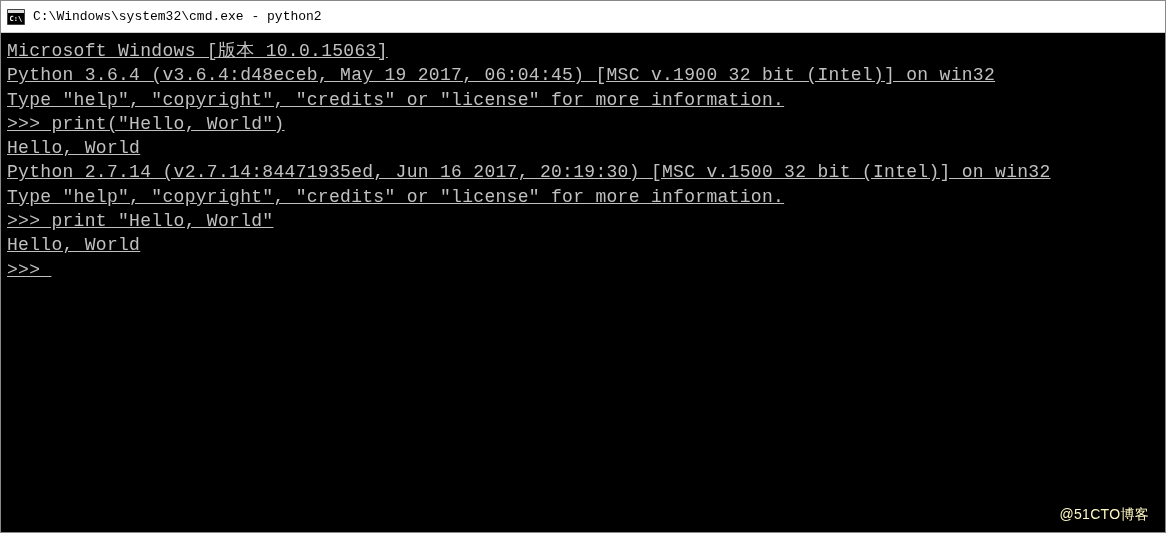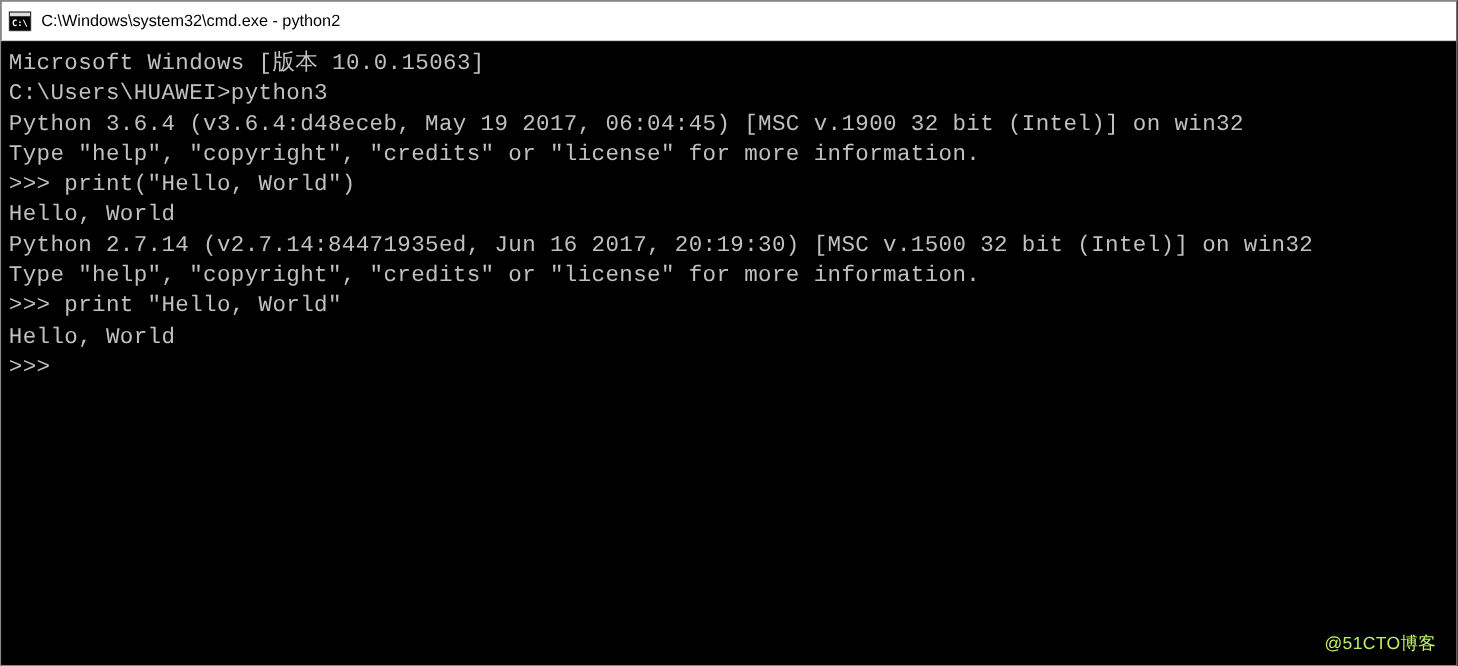--- a/index.html
+++ b/index.html
@@ -29,43 +29,44 @@
       margin-right: 8px;
       display: flex;
       align-items: center;
       justify-content: center;
     }
     .app-icon svg {
       width: 18px;
       height: 16px;
     }
     .title-text {
-      font-family: Liberation Sans, sans-serif;
+      font-family: Liberation Mono, monospace;
       font-size: 13px;
       color: #000;
     }
     .terminal {
       background: #000;
       color: #c0c0c0;
       padding: 6px 6px;
       font-size: 18px;
       line-height: 1.35;
       font-family: 'NSimSun', 'SimSun', Consolas, 'Courier New', monospace;
       height: calc(100% - 32px);
       position: relative;
       letter-spacing: 0.3px;
+      text-decoration: underline;
     }
     .terminal-line {
       white-space: pre;
     }
     .watermark {
       position: absolute;
       right: 16px;
       bottom: 8px;
-      color: #bef264;
+      color: #fef9c3;
       font-family: 'Microsoft YaHei', sans-serif;
       font-size: 14px;
     }
   </style>
 </head>
 <body>
 
 <div class="titlebar">
   <span class="app-icon">
     <svg viewBox="0 0 18 16">
@@ -73,21 +74,20 @@
       <rect x="1" y="1" width="16" height="3" fill="#ddd"></rect>
       <text x="2.5" y="12" font-size="7" fill="#fff" font-family="monospace" font-weight="bold">C:\</text>
     </svg>
   </span>
   <span class="title-text">C:\Windows\system32\cmd.exe - python2</span>
 </div>
 
 <div class="terminal">
   <div class="terminal-line">Microsoft Windows [版本 10.0.15063]</div>
   <div class="terminal-line"></div>
-  <div class="terminal-line">C:\Users\HUAWEI&gt;python3</div>
   <div class="terminal-line">Python 3.6.4 (v3.6.4:d48eceb, May 19 2017, 06:04:45) [MSC v.1900 32 bit (Intel)] on win32</div>
   <div class="terminal-line">Type "help", "copyright", "credits" or "license" for more information.</div>
   <div class="terminal-line">&gt;&gt;&gt; print("Hello, World")</div>
   <div class="terminal-line">Hello, World</div>
   <div class="terminal-line"></div>
   <div class="terminal-line">Python 2.7.14 (v2.7.14:84471935ed, Jun 16 2017, 20:19:30) [MSC v.1500 32 bit (Intel)] on win32</div>
   <div class="terminal-line">Type "help", "copyright", "credits" or "license" for more information.</div>
   <div class="terminal-line">&gt;&gt;&gt; print "Hello, World"</div>
   <div class="terminal-line">Hello, World</div>
   <div class="terminal-line"><span>&gt;&gt;&gt; </span></div>

